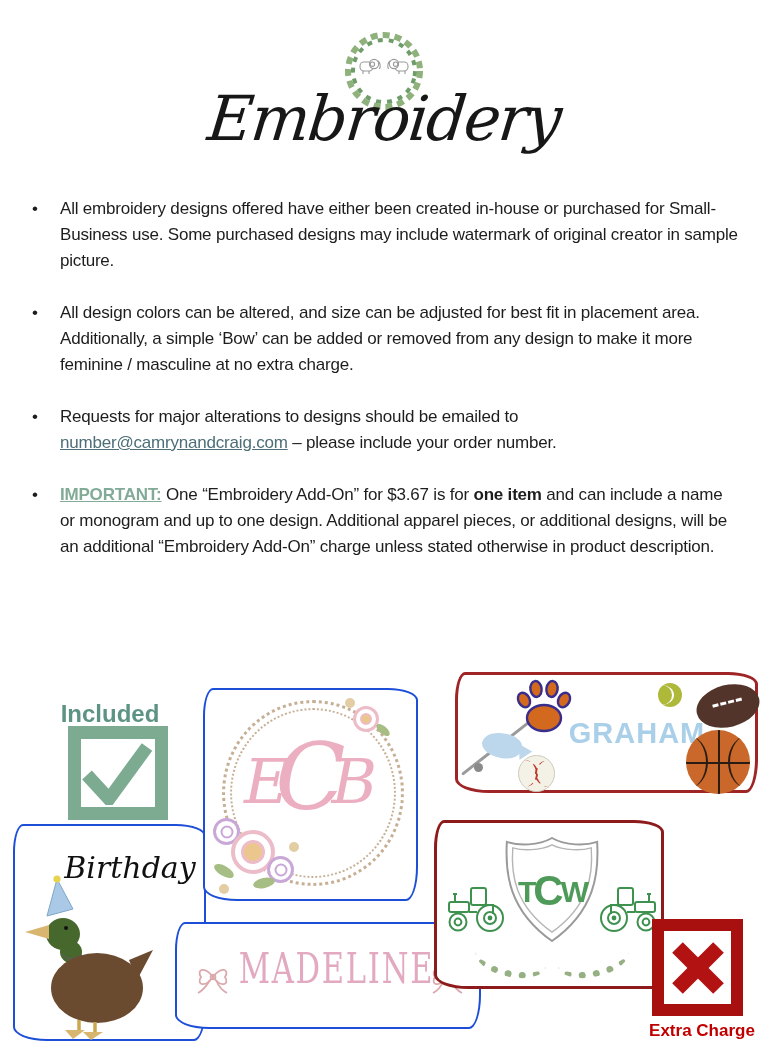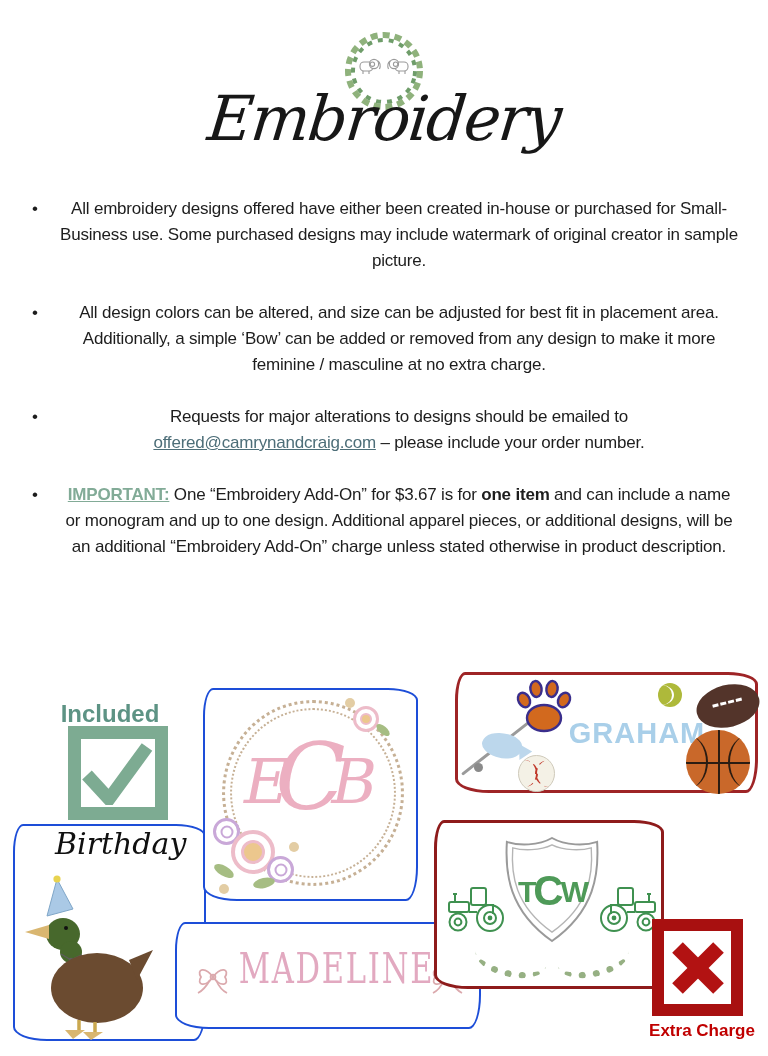--- a/index.html
+++ b/index.html
@@ -12,21 +12,21 @@
 
   
   .wreath { position:absolute; left:337px; top:28px; width:94px; height:90px; z-index:1; }
   .title {
     position:absolute; left:0; top:82px; width:100%; text-align:center; z-index:2;
     font-family:"DejaVu Serif", serif; font-style:italic; font-size:62px;
     color:#171717; letter-spacing:-2px; transform:skewX(-6deg);
   }
 
   
-  .bullets { position:absolute; left:30px; top:196px; width:708px; list-style:none;text-align:center; }
+  .bullets { position:absolute; left:30px; top:196px; width:708px; list-style:none; }
   .bullets li {
     position:relative; padding-left:30px; margin-bottom:26px;
     font-size:17px; line-height:26px; letter-spacing:-0.2px; color:#1d1d1d;
   }
   .bullets li::before { content:"•"; position:absolute; left:2px; top:0; }
   .email { color:#4d6e78; text-decoration:underline; }
   .important { color:#82ab97; font-weight:bold; text-decoration:underline; }
 
   
   .panel { position:absolute; background:#fff; border:2px solid #1d4ed8;
@@ -113,21 +113,21 @@
   .t-side { font-size:30px; } .t-mid { font-size:42px; vertical-align:-3px; }
   .tractor { position:absolute; width:66px; height:54px; }
   .tractor.left  { left:6px;  top:58px; }
   .tractor.right { left:158px; top:58px; transform:scaleX(-1); }
   .laurel { position:absolute; width:72px; height:36px; border-bottom:7px dotted #96b083;
             border-radius:50%; }
   .laurel.l { left:38px;  top:118px; transform:rotate(12deg); }
   .laurel.r { left:120px; top:118px; transform:rotate(-12deg); }
 
   
-  .bday1 { position:absolute; left:40px; top:0; width:150px; 
+  .bday1 { position:absolute; left:40px; top:24px; width:150px; text-align:center;
            font-family:"DejaVu Serif", serif; font-style:italic; font-size:30px; color:#101010; }
   .bday2 { position:absolute; left:50px; top:78px; width:120px; text-align:center;
            font-family:"DejaVu Serif", serif; font-style:italic; font-size:30px; color:#101010; }
   .duck { position:absolute; left:2px; top:46px; width:140px; height:168px; }
 
   
   .madeline-name { position:absolute; left:46px; right:46px; top:24px; text-align:center;
                    font-family:"DejaVu Serif", serif; font-size:36px; color:#e2a9c0;
                    letter-spacing:2px; transform:scale(0.85,1.18); }
   .bow { position:absolute; width:40px; height:36px; }
@@ -163,21 +163,21 @@
   <div class="title">Embroidery</div>
 
   <ul class="bullets">
     <li>
       <span>All embroidery designs offered have either been created in-house or purchased for Small-Business use. Some purchased designs may include watermark of original creator in sample picture.</span>
     </li>
     <li>
       <span>All design colors can be altered, and size can be adjusted for best fit in placement area. Additionally, a simple ‘Bow’ can be added or removed from any design to make it more feminine / masculine at no extra charge.</span>
     </li>
     <li>
-      <span>Requests for major alterations to designs should be emailed to </span><a class="email" href="#">offered@camrynandcraig.com</a><span>  – please include your order number.</span>
+      <span>Requests for major alterations to designs should be emailed to </span><a class="email" href="#">number@camrynandcraig.com</a><span>  – please include your order number.</span>
     </li>
     <li>
       <span class="important">IMPORTANT:</span><span> One “Embroidery Add-On” for $3.67 is for </span><b>one item</b><span> and can include a name or monogram and up to one design. Additional apparel pieces, or additional designs, will be an additional “Embroidery Add-On” charge unless stated otherwise in product description.</span>
     </li>
   </ul>
 
   <div class="panel birthday-panel">
     <div class="bday1">Birthday</div>
     <svg class="duck" viewBox="0 0 140 168">
       <polygon points="30,44 56,37 40,7" fill="#aac9e6" stroke="#7fa6c8" stroke-width="1"></polygon>

